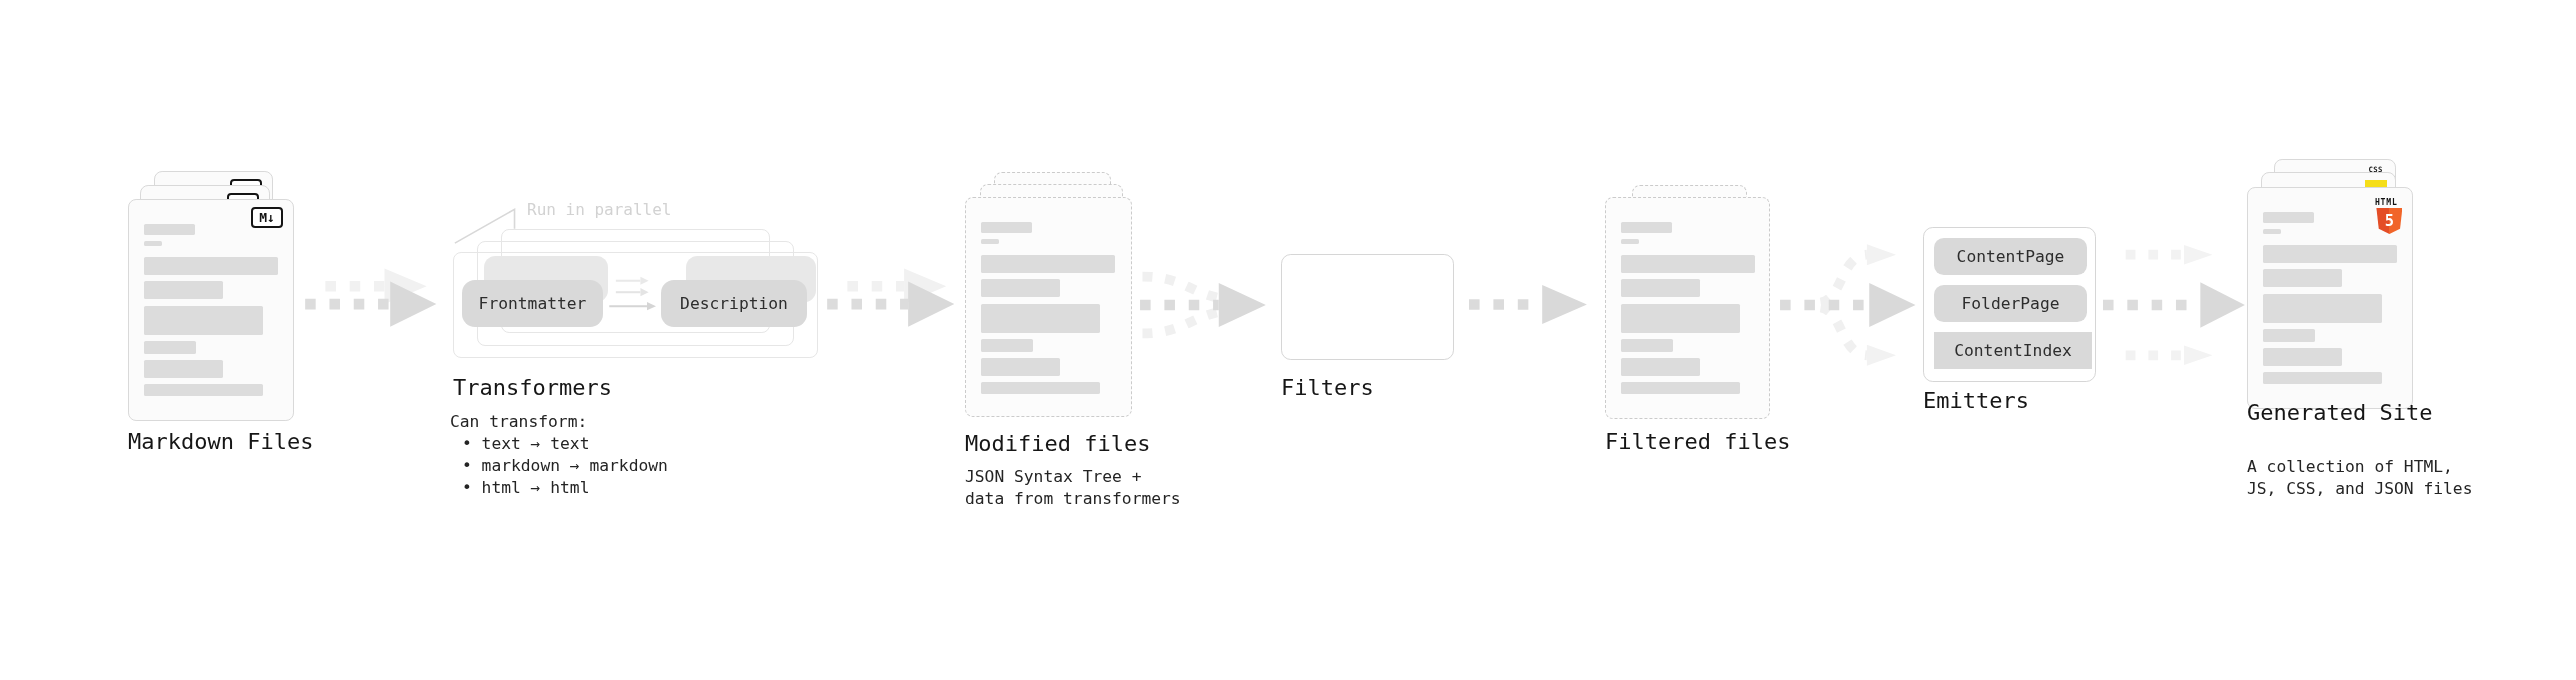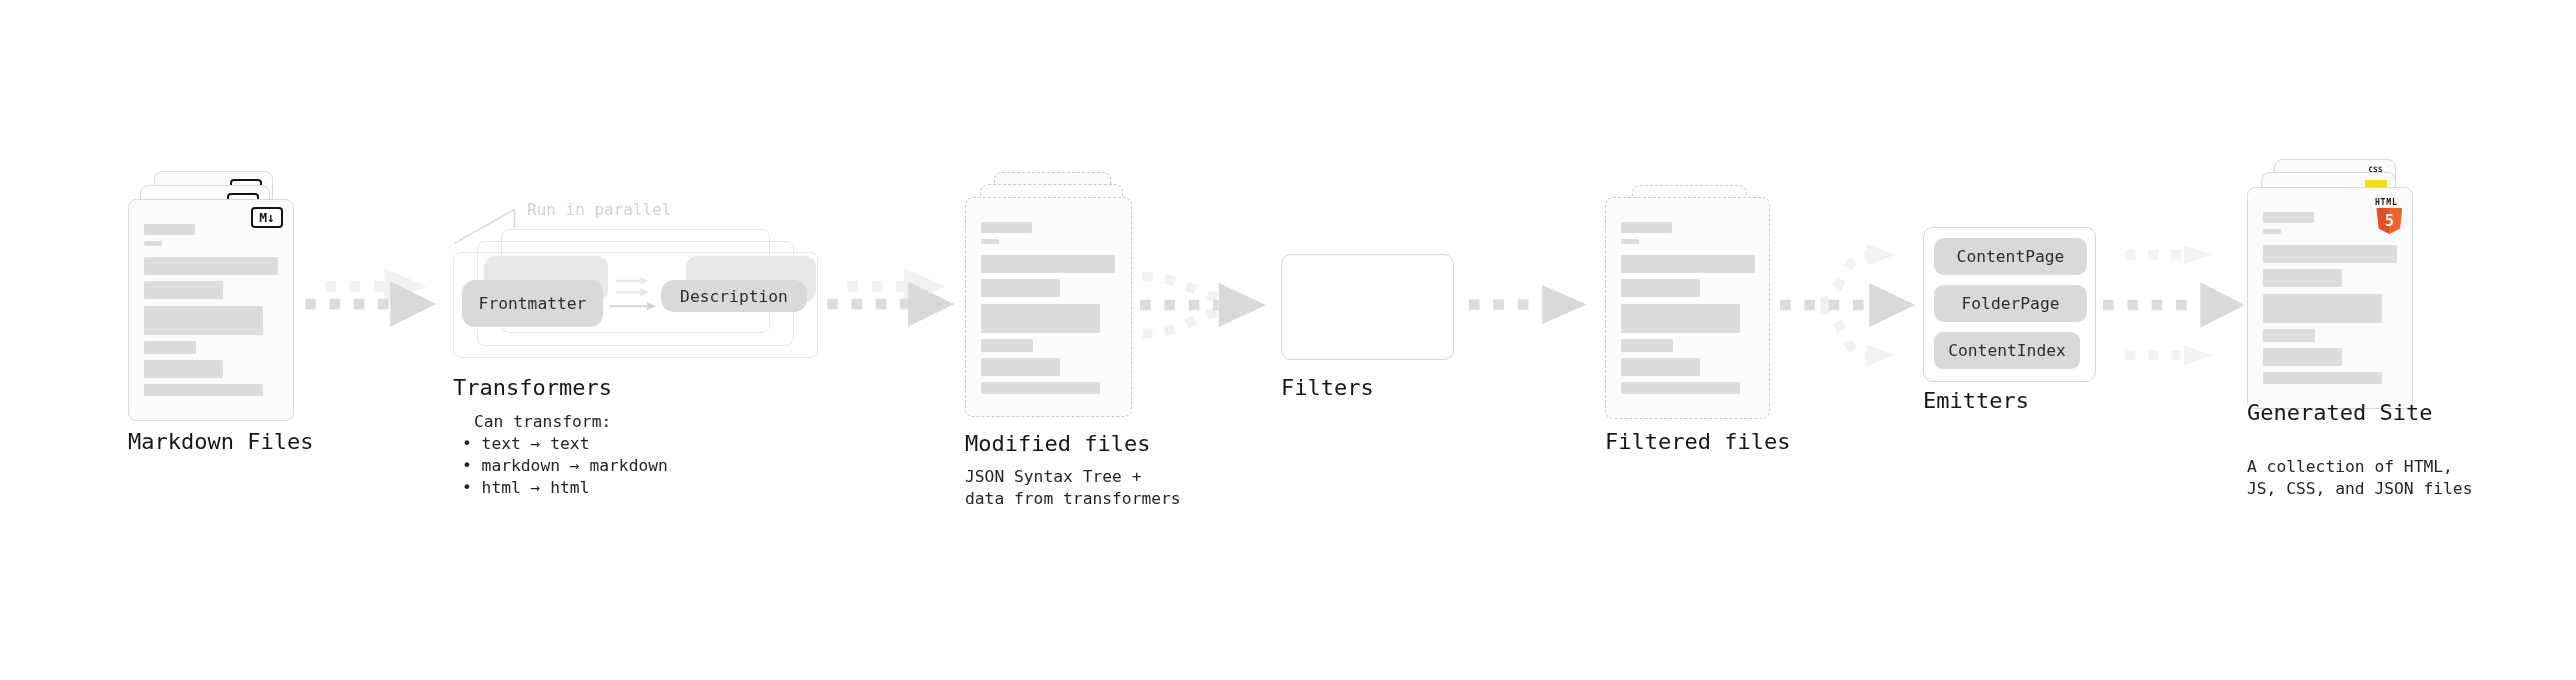--- a/index.html
+++ b/index.html
@@ -83,38 +83,38 @@
     <polygon points="105,24 162,52 105,80" fill="#d9d9d9"></polygon>
   </svg>
 
   <div class="framebox" style="left:501px;top:229px;width:269px;height:104px;"></div>
   <div class="framebox" style="left:477px;top:241px;width:317px;height:105px;"></div>
   <div class="framebox" style="left:453px;top:252px;width:365px;height:106px;"></div>
 
   <div class="ghost" style="left:484px;top:256px;width:124px;height:46px;"></div>
   <div class="ghost" style="left:686px;top:256px;width:130px;height:46px;"></div>
   <div class="pill" style="left:462px;top:280px;width:141px;height:47px;">Frontmatter</div>
-  <div class="pill" style="left:661px;top:280px;width:146px;height:32px;">Description</div>
+  <div class="pill" style="left:661px;top:280px;width:146px;height:47px;">Description</div>
 
   <svg class="arrow-svg" style="left:606px;top:275px;" width="59" height="41" viewBox="0 0 72 50">
     <line x1="12" y1="7" x2="42" y2="7" stroke="#e9e9e9" stroke-width="2.5"></line>
     <path d="M42,2 L52,7 L42,12 Z" fill="#e9e9e9"></path>
     <line x1="12" y1="21" x2="42" y2="21" stroke="#e4e4e4" stroke-width="2.5"></line>
     <path d="M42,16 L52,21 L42,26 Z" fill="#e4e4e4"></path>
     <line x1="4" y1="38" x2="50" y2="38" stroke="#d5d5d5" stroke-width="2.5"></line>
     <path d="M50,33 L61,38 L50,43 Z" fill="#d5d5d5"></path>
   </svg>
 
   <svg class="arrow-svg" style="left:445px;top:198px;" width="81" height="50" viewBox="0 0 100 62">
     <polyline points="12,56 86,14 86,38" fill="none" stroke="#d8d8d8" stroke-width="2"></polyline>
   </svg>
   <div class="annotation" style="left:527px;top:200px;">Run in parallel</div>
 
   <div class="label" style="left:453px;top:375px;">Transformers</div>
-  <div class="caption" style="left:474px;top:411px;">Can transform:</div>
+  <div class="caption" style="left:450px;top:411px;">Can transform:</div>
   <div class="bullets" style="left:462px;top:433px;">
     <div>• text → text</div>
     <div>• markdown → markdown</div>
     <div>• html → html</div>
   </div>
 
   <svg class="arrow-svg" style="left:827px;top:262px;" width="138" height="81" viewBox="0 0 170 100">
     <line x1="25" y1="30" x2="95" y2="30" stroke="#f1f1f1" stroke-width="13" stroke-dasharray="13 17"></line>
     <polygon points="95,8 147,30 95,52" fill="#f1f1f1"></polygon>
     <line x1="0" y1="52" x2="100" y2="52" stroke="#dcdcdc" stroke-width="13" stroke-dasharray="13 17"></line>
@@ -170,21 +170,21 @@
     <polygon points="112,0 148,13 112,26" fill="#f2f2f2"></polygon>
     <path d="M 55,78 C 82,82 80,136 112,137" fill="none" stroke="#f0f0f0" stroke-width="12" stroke-dasharray="12 16"></path>
     <polygon points="112,124 148,137 112,150" fill="#f2f2f2"></polygon>
     <line x1="5" y1="75" x2="115" y2="75" stroke="#dbdbdb" stroke-width="13" stroke-dasharray="13 17"></line>
     <polygon points="115,48 172,75 115,102" fill="#d9d9d9"></polygon>
   </svg>
 
   <div class="panel" style="left:1923px;top:227px;width:173px;height:155px;"></div>
   <div class="pill" style="left:1934px;top:238px;width:153px;height:37px;border-radius:9.8px;">ContentPage</div>
   <div class="pill" style="left:1934px;top:285px;width:153px;height:37px;border-radius:9.8px;">FolderPage</div>
-  <div class="pill" style="left:1934px;top:332px;width:146px;height:37px;border-radius:9px;text-align:center;">ContentIndex</div>
+  <div class="pill" style="left:1934px;top:332px;width:158px;height:37px;border-radius:0;text-align:center;">ContentIndex</div>
   <div class="label" style="left:1923px;top:388px;">Emitters</div>
 
   <svg class="arrow-svg" style="left:2103px;top:244px;" width="150" height="122" viewBox="0 0 185 150">
     <line x1="28" y1="13" x2="100" y2="13" stroke="#f2f2f2" stroke-width="12" stroke-dasharray="12 16"></line>
     <polygon points="100,1 135,13 100,25" fill="#f3f3f3"></polygon>
     <line x1="0" y1="75" x2="120" y2="75" stroke="#dcdcdc" stroke-width="13" stroke-dasharray="13 17"></line>
     <polygon points="120,47 175,75 120,103" fill="#d9d9d9"></polygon>
     <line x1="28" y1="137" x2="100" y2="137" stroke="#f2f2f2" stroke-width="12" stroke-dasharray="12 16"></line>
     <polygon points="100,125 135,137 100,149" fill="#f3f3f3"></polygon>
   </svg>

